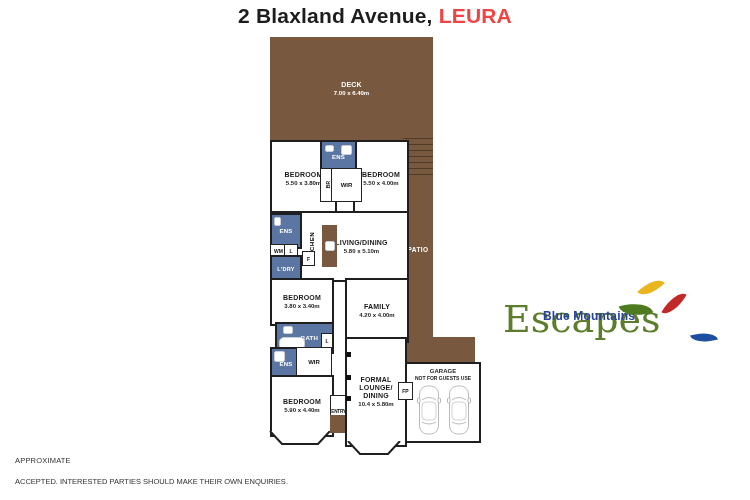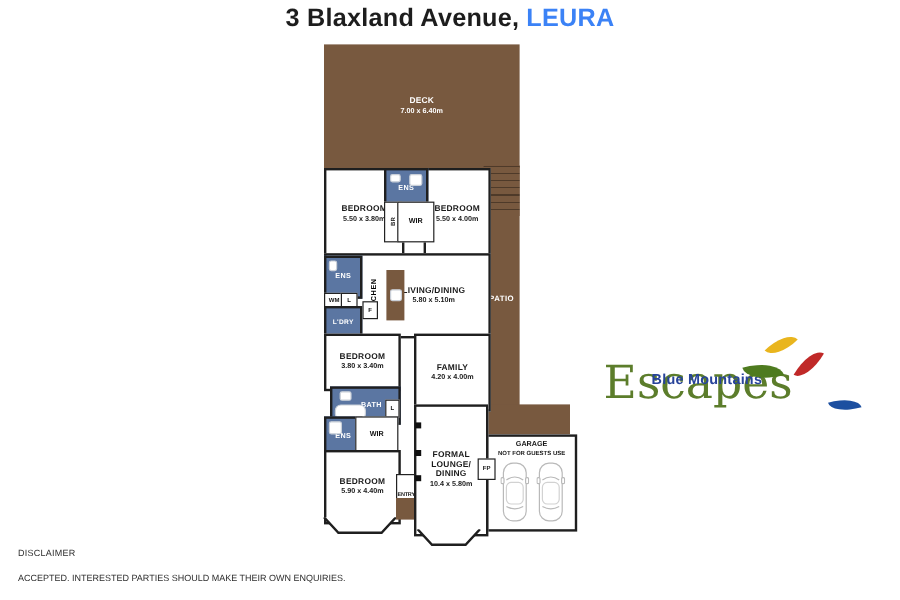--- a/index.html
+++ b/index.html
@@ -1,21 +1,21 @@
 <!DOCTYPE html>
 <html><head>
 <meta charset="utf-8">
 <style>
   html,body{margin:0;padding:0;}
   body{width:750px;height:500px;overflow:hidden;background:#ffffff;position:relative;
        font-family:"Liberation Sans",sans-serif;}
   
   .title{position:absolute;top:4px;left:0;width:750px;text-align:center;
          font-size:21px;font-weight:600;color:#1d1d1d;letter-spacing:.2px;}
-  .title .suburb{color:#3b82f6;margin-left:6px;}
+  .title .suburb{color:#ef4444;margin-left:6px;}
   
   .plan{position:absolute;left:265px;top:35px;width:220px;height:420px;}
   .abs{position:absolute;}
   .brown{background:#78593F;}
   .room{position:absolute;border:2px solid #1f1f1f;background:#fff;display:flex;
         flex-direction:column;align-items:center;justify-content:center;
         color:#1a1a1a;text-align:center;}
   .rlabel{font-size:7px;font-weight:bold;letter-spacing:.2px;line-height:8px;}
   .rdims{font-size:6px;font-weight:bold;line-height:8px;}
   .wet{position:absolute;background:#5B76A2;border:2px solid #1f1f1f;color:#fff;
@@ -49,21 +49,21 @@
   .leaf{position:absolute;border-radius:0 100% 0 100%;}
   
   .disclaimer{position:absolute;left:15px;top:456px;color:#2e2e2e;}
   .disc-title{font-size:7.5px;letter-spacing:.2px;}
   .disc-body{margin-top:12px;font-size:7.5px;line-height:9.8px;}
 </style>
 </head>
 <body>
 
 <div class="title">
-  <span>3 Blaxland Avenue,</span><span class="suburb">LEURA</span>
+  <span>2 Blaxland Avenue,</span><span class="suburb">LEURA</span>
 </div>
 
 <div class="plan">
 
   <div class="abs brown" style="left:5px;top:2px;width:163px;height:103px;display:flex;align-items:center;justify-content:center;">
     <div class="deck-label">
       <div class="rlabel">DECK</div>
       <div class="rdims">7.00 x 6.40m</div>
     </div>
   </div>
@@ -203,17 +203,17 @@
 <div class="logo">
   <span class="brand-script">Escapes</span>
   <span class="brand-top">Blue Mountains</span>
   <div class="leaf" style="left:125px;top:27px;width:32px;height:15px;background:#4E7B1F;transform:rotate(-15deg);"></div>
   <div class="leaf" style="left:143px;top:6px;width:26px;height:13px;background:#E9B51E;transform:rotate(-45deg);"></div>
   <div class="leaf" style="left:165px;top:22px;width:28px;height:13px;background:#C02928;transform:rotate(-60deg);"></div>
   <div class="leaf" style="left:196px;top:57px;width:26px;height:11px;background:#1C4FA0;transform:rotate(-15deg);"></div>
 </div>
 
 <div class="disclaimer">
-  <div class="disc-title">DISCLAIMER</div>
+  <div class="disc-title">APPROXIMATE</div>
   <div class="disc-body">
     <div>ACCEPTED. INTERESTED PARTIES SHOULD MAKE THEIR OWN ENQUIRIES.</div>
   </div>
 </div>
 
 </body></html>

